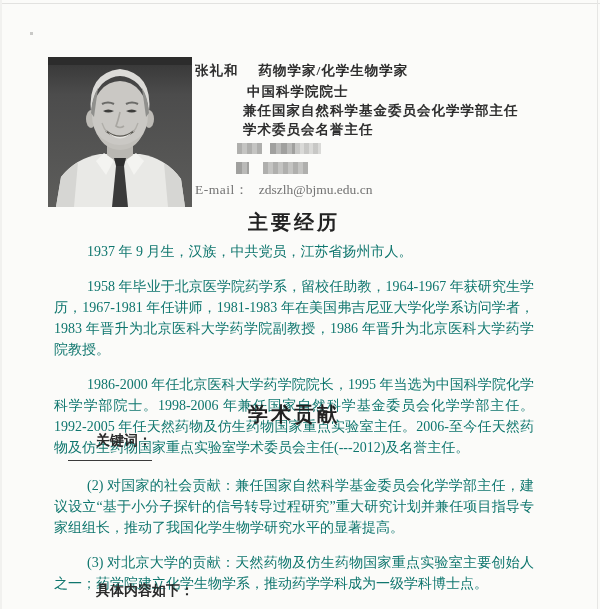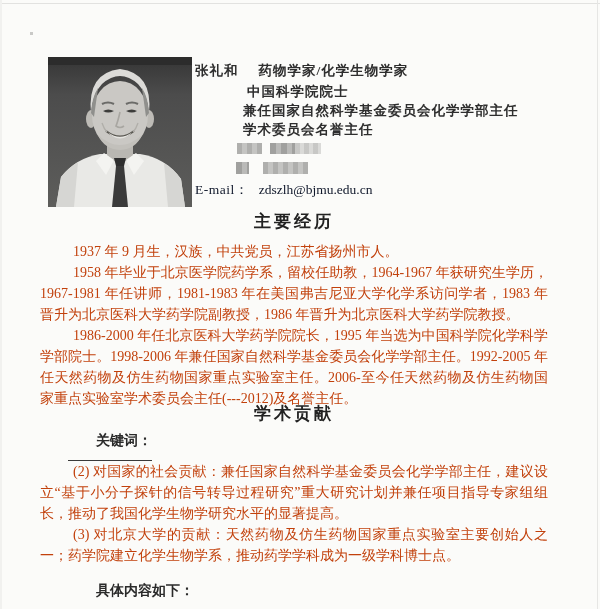--- a/index.html
+++ b/index.html
@@ -36,38 +36,38 @@
       repeating-linear-gradient(90deg,rgba(0,0,0,.07) 0 5px,rgba(255,255,255,.12) 5px 10px),
       #bcbcba;}
   .m2{background:
       repeating-linear-gradient(90deg,rgba(0,0,0,.10) 0 6px,rgba(255,255,255,.10) 6px 11px),
       #b2b2b0;}
   .m3{background:
       repeating-linear-gradient(90deg,rgba(0,0,0,.05) 0 5px,rgba(255,255,255,.18) 5px 9px),
       #d2d2d0;}
   .gap8{width:8px;background:transparent;}
   .gap14{width:14px;background:transparent;}
-  .email{position:absolute;left:0;top:181px;font-size:13.5px;color:#0f172a;white-space:nowrap;}
+  .email{position:absolute;left:0;top:181px;font-size:13.5px;color:#737373;white-space:nowrap;}
   .email .lbl{letter-spacing:.5px;}
   .email .val{margin-left:10px;}
 
   
   .block{position:absolute;left:40px;width:508px;}
   h2.sec{
     margin:0;padding:0;text-align:center;
-    font-size:17px;line-height:18px;font-weight:700;color:#222;
+    font-size:20px;line-height:18px;font-weight:700;color:#222;
     letter-spacing:3px;
   }
   .blockA h2.sec{margin-bottom:1px;}
   .blockB h2.sec{margin-bottom:7px;}
   p.body{
-    margin:0;padding:0;
+    margin:14px;padding:0;
     font-size:14px;line-height:21px;
     text-align:justify;text-indent:33px;
-    color:#c2410c;
+    color:#0f766e;
   }
   .ul-label{
     display:inline-block;
     font-weight:700;color:#2a2a2a;
     border-bottom:1.5px solid #3a3a3a;
     padding-bottom:9px;
   }
   .label-line{margin:0;font-size:14px;line-height:21px;text-indent:28px;}
 </style>
 </head>

